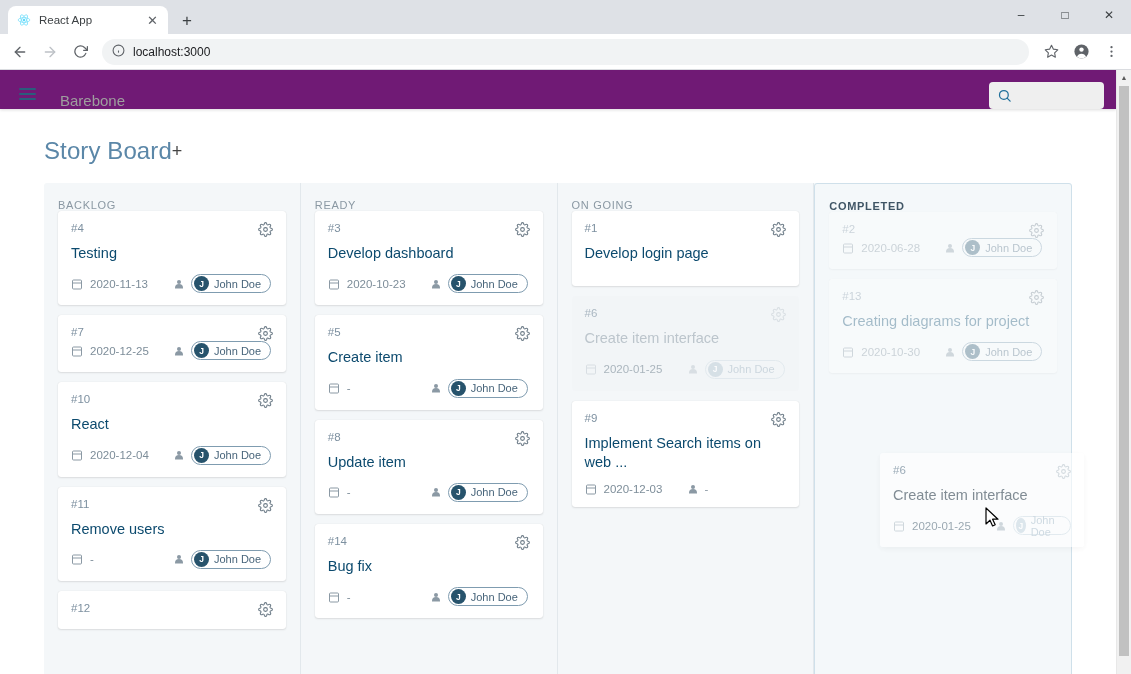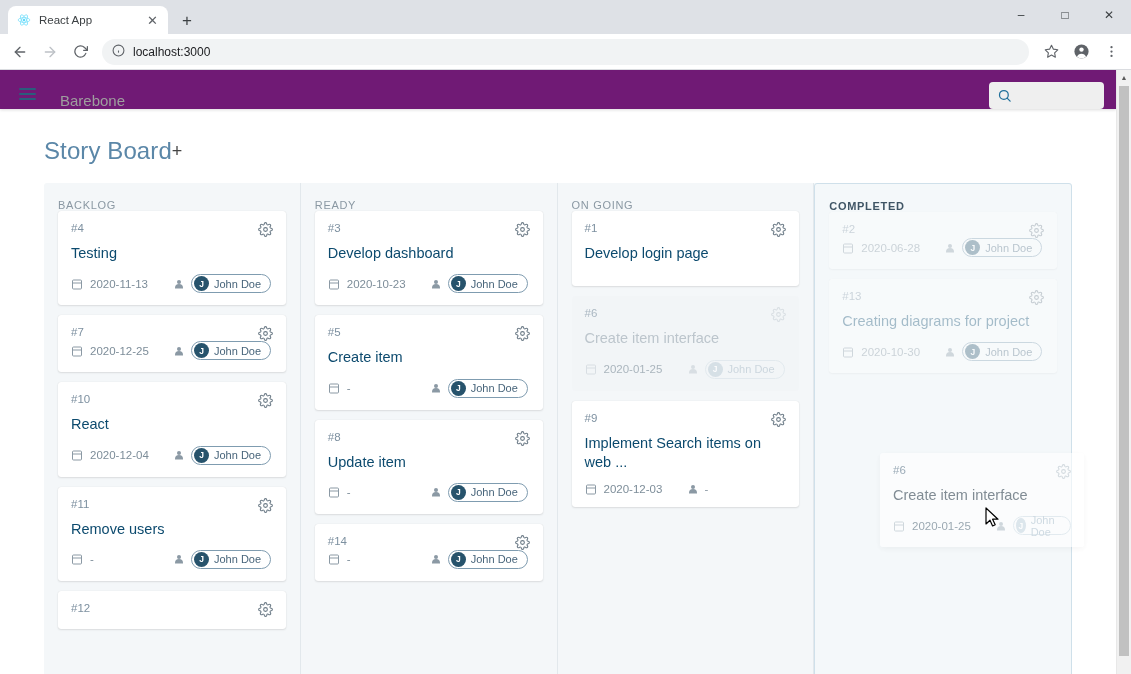--- a/index.html
+++ b/index.html
@@ -577,20 +577,21 @@
               <div class="card">
                 <div class="card-top">
                   <span class="card-id">#14</span>
                   <span class="gear">
                     <svg width="15" height="15" viewBox="0 0 24 24" fill="none" stroke="#6b7a86" stroke-width="1.7">
                       <circle cx="12" cy="12" r="3"></circle>
                       <path d="M19.4 15a1.65 1.65 0 0 0 .33 1.82l.06.06a2 2 0 1 1-2.83 2.83l-.06-.06a1.65 1.65 0 0 0-1.82-.33 1.65 1.65 0 0 0-1 1.51V21a2 2 0 0 1-4 0v-.09A1.65 1.65 0 0 0 9 19.4a1.65 1.65 0 0 0-1.82.33l-.06.06a2 2 0 1 1-2.83-2.83l.06-.06a1.65 1.65 0 0 0 .33-1.82 1.65 1.65 0 0 0-1.51-1H3a2 2 0 0 1 0-4h.09A1.65 1.65 0 0 0 4.6 9a1.65 1.65 0 0 0-.33-1.82l-.06-.06a2 2 0 1 1 2.83-2.83l.06.06a1.65 1.65 0 0 0 1.82.33H9a1.65 1.65 0 0 0 1-1.51V3a2 2 0 0 1 4 0v.09a1.65 1.65 0 0 0 1 1.51 1.65 1.65 0 0 0 1.82-.33l.06-.06a2 2 0 1 1 2.83 2.83l-.06.06a1.65 1.65 0 0 0-.33 1.82V9a1.65 1.65 0 0 0 1.51 1H21a2 2 0 0 1 0 4h-.09a1.65 1.65 0 0 0-1.51 1z"></path>
                     </svg>
                   </span>
                 </div>
+                <div class="card-title">Bug fix</div>
                 <div class="card-meta">
                   <span class="meta-date">
                     <span class="icon-sm">
                       <svg width="12" height="12" viewBox="0 0 24 24" fill="none" stroke="#8b99a4" stroke-width="2">
                         <rect x="3" y="4" width="18" height="18" rx="2"></rect>
                         <line x1="3" y1="10" x2="21" y2="10"></line>
                       </svg>
                     </span>
                     <span>-</span>
                   </span>

